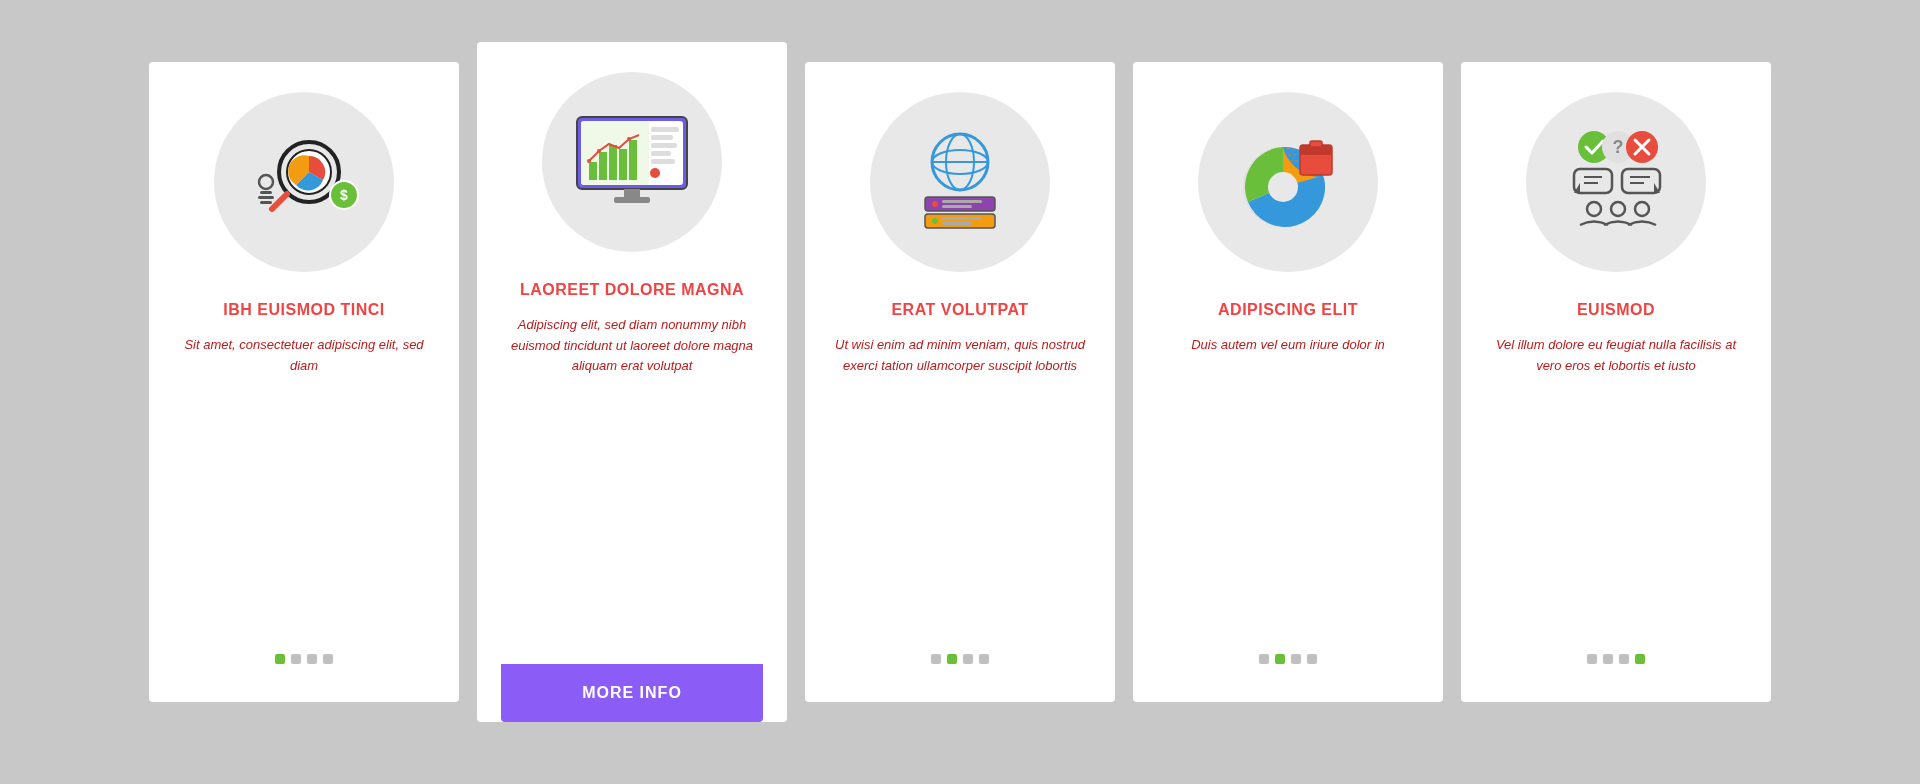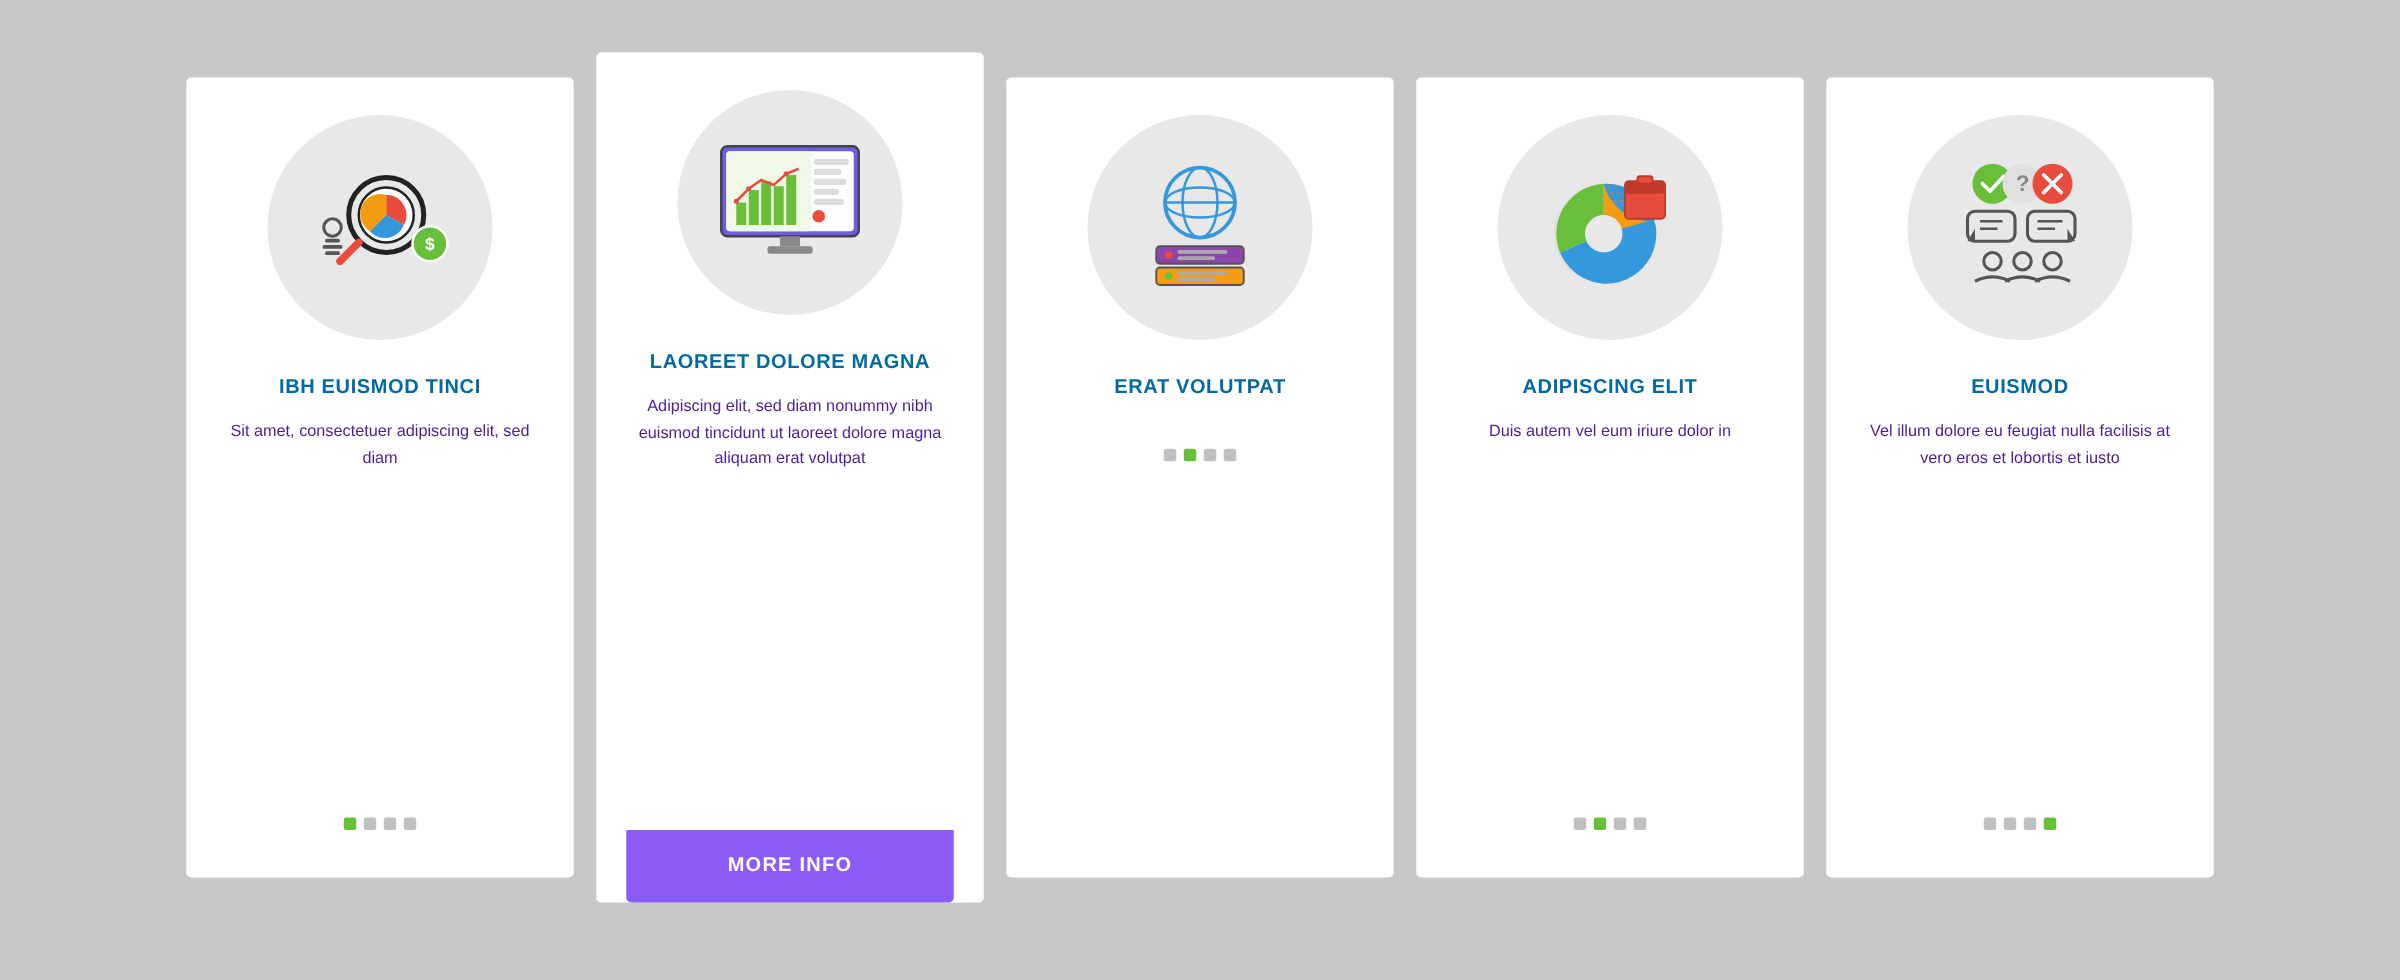--- a/index.html
+++ b/index.html
@@ -40,35 +40,36 @@
       height: 180px;
       border-radius: 50%;
       background: #e8e8e8;
       display: flex;
       align-items: center;
       justify-content: center;
       margin-bottom: 28px;
       flex-shrink: 0;
     }
     .card-title {
-      color: #0369a1;
+      color: #ef4444;
       font-weight: 800;
       font-size: 16px;
       text-align: center;
       text-transform: uppercase;
       margin-bottom: 14px;
       letter-spacing: 0.5px;
       line-height: 1.3;
     }
     .card-desc {
-      color: #4c1d95;
+      color: #b91c1c;
       font-size: 13px;
       text-align: center;
       line-height: 1.6;
       flex: 1;
+      font-style: italic;
     }
     .dots-row {
       display: flex;
       flex-direction: row;
       gap: 6px;
       margin-top: 24px;
       margin-bottom: 14px;
       align-items: center;
       justify-content: center;
     }
@@ -191,20 +192,21 @@
         <circle cx="35" cy="77" r="3" fill="#e74c3c"></circle>
         <rect x="42" y="73" width="40" height="3" rx="1.5" fill="#aaa"></rect>
         <rect x="42" y="78" width="30" height="3" rx="1.5" fill="#aaa"></rect>
         <rect x="25" y="87" width="70" height="14" rx="3" fill="#f39c12" stroke="#555" stroke-width="1.5"></rect>
         <circle cx="35" cy="94" r="3" fill="#6abf3a"></circle>
         <rect x="42" y="90" width="40" height="3" rx="1.5" fill="#aaa"></rect>
         <rect x="42" y="95" width="30" height="3" rx="1.5" fill="#aaa"></rect>
       </svg>
     </div>
     <div class="card-title">ERAT VOLUTPAT</div>
+    <div class="card-desc">Ut wisi enim ad minim veniam, quis nostrud exerci tation ullamcorper suscipit lobortis</div>
     <div class="dots-row">
       <div class="dot"></div>
       <div class="dot active"></div>
       <div class="dot"></div>
       <div class="dot"></div>
     </div>
   </div>
 
   <div class="card">
     <div class="icon-circle">

